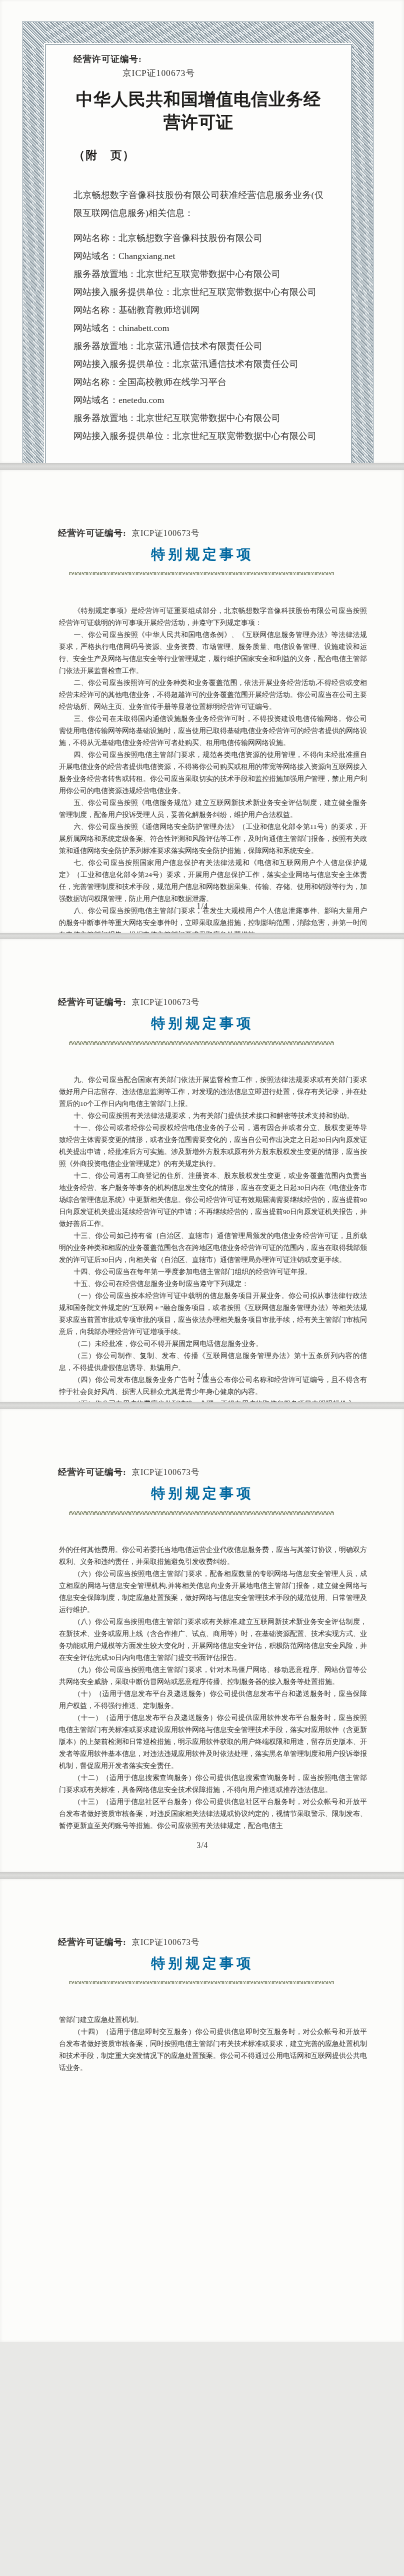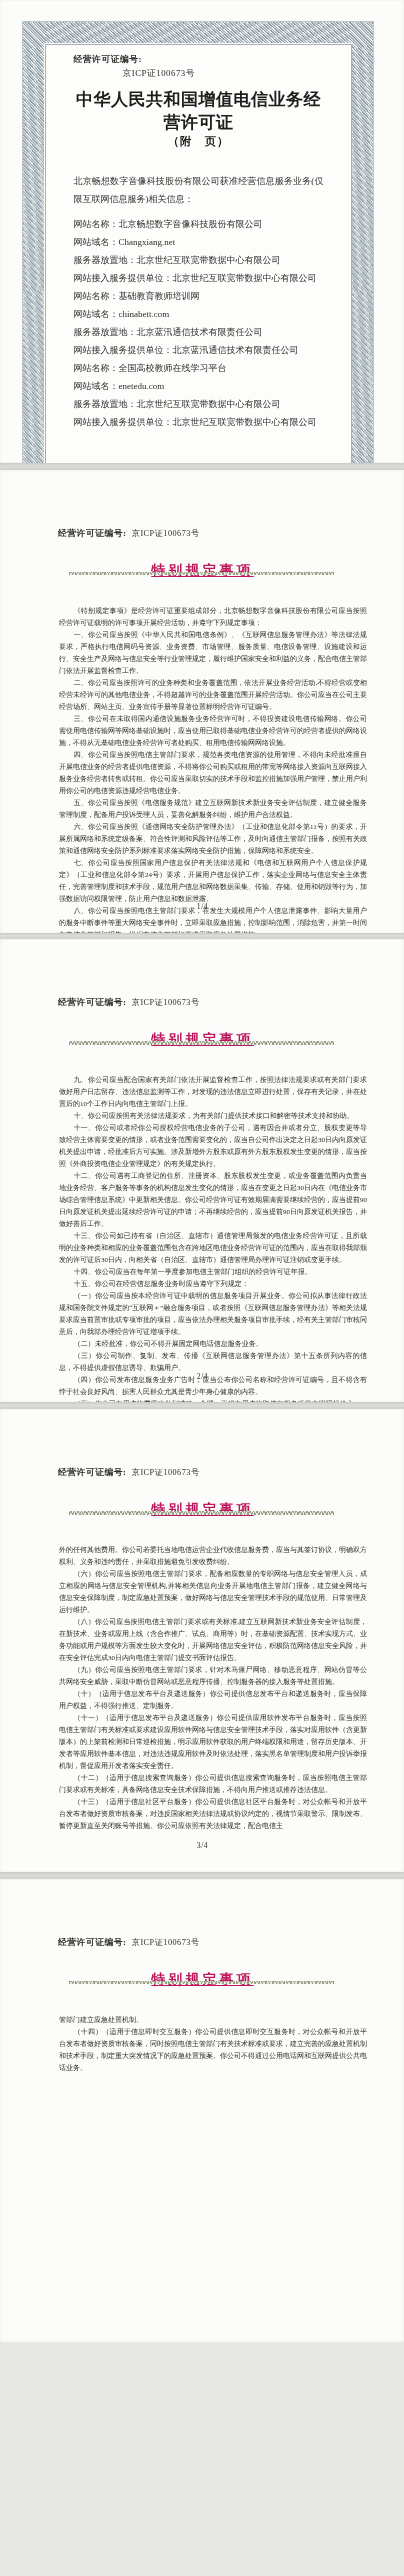--- a/index.html
+++ b/index.html
@@ -38,39 +38,39 @@
     padding:9.3px 27px 0 28px;
     box-sizing:border-box;
   }
   .lic-label{font-size:8.8px;font-weight:bold;letter-spacing:0.5px;}
   .lic-num-line{font-size:8.8px;margin:2.1px 0 0 49px;letter-spacing:0.5px;}
   .cert-title{
     margin-top:8.2px;text-align:center;
     font-size:17px;font-weight:bold;letter-spacing:0.5px;color:#1e1d1b;
   }
   .cert-sub{
-    margin-top:0;text-align:center;
+    margin-top:14px;
     font-size:11.3px;font-weight:bold;letter-spacing:1px;color:#1e1d1b;
   }
   .cert-intro{
     margin-top:24px;
     font-size:9px;line-height:17.5px;text-align:justify;
   }
   .cert-entries{margin-top:7.2px;}
   .cert-entries .entry{
     font-size:9px;line-height:18px;text-align:justify;margin:0;
   }
 
   
   .prov-header{position:absolute;top:58px;left:58px;white-space:nowrap;}
   .prov-header .lbl{font-size:8.8px;font-weight:bold;letter-spacing:0.5px;}
   .prov-header .num{font-size:8.2px;margin-left:5.2px;letter-spacing:0.5px;}
   .prov-title{
-    position:absolute;top:92px;left:0;width:100%;
-    text-align:center;font-size:14px;font-weight:bold;letter-spacing:3.1px;color:#be185d;text-decoration:underline;
+    position:absolute;top:76px;left:0;width:100%;
+    text-align:center;font-size:14px;font-weight:bold;letter-spacing:3.1px;color:#0369a1;
   }
   .prov-rule{
     position:absolute;top:102px;left:69px;width:265px;height:3.6px;
     background:
       repeating-linear-gradient(60deg,#9aa08c 0 1px,rgba(0,0,0,0) 1px 3.1px),
       repeating-linear-gradient(-60deg,#9aa08c 0 1px,rgba(0,0,0,0) 1px 3.1px),
       linear-gradient(#e9eadf,#e9eadf);
   }
   .prov-body{
     position:absolute;top:135px;left:59px;width:308px;

